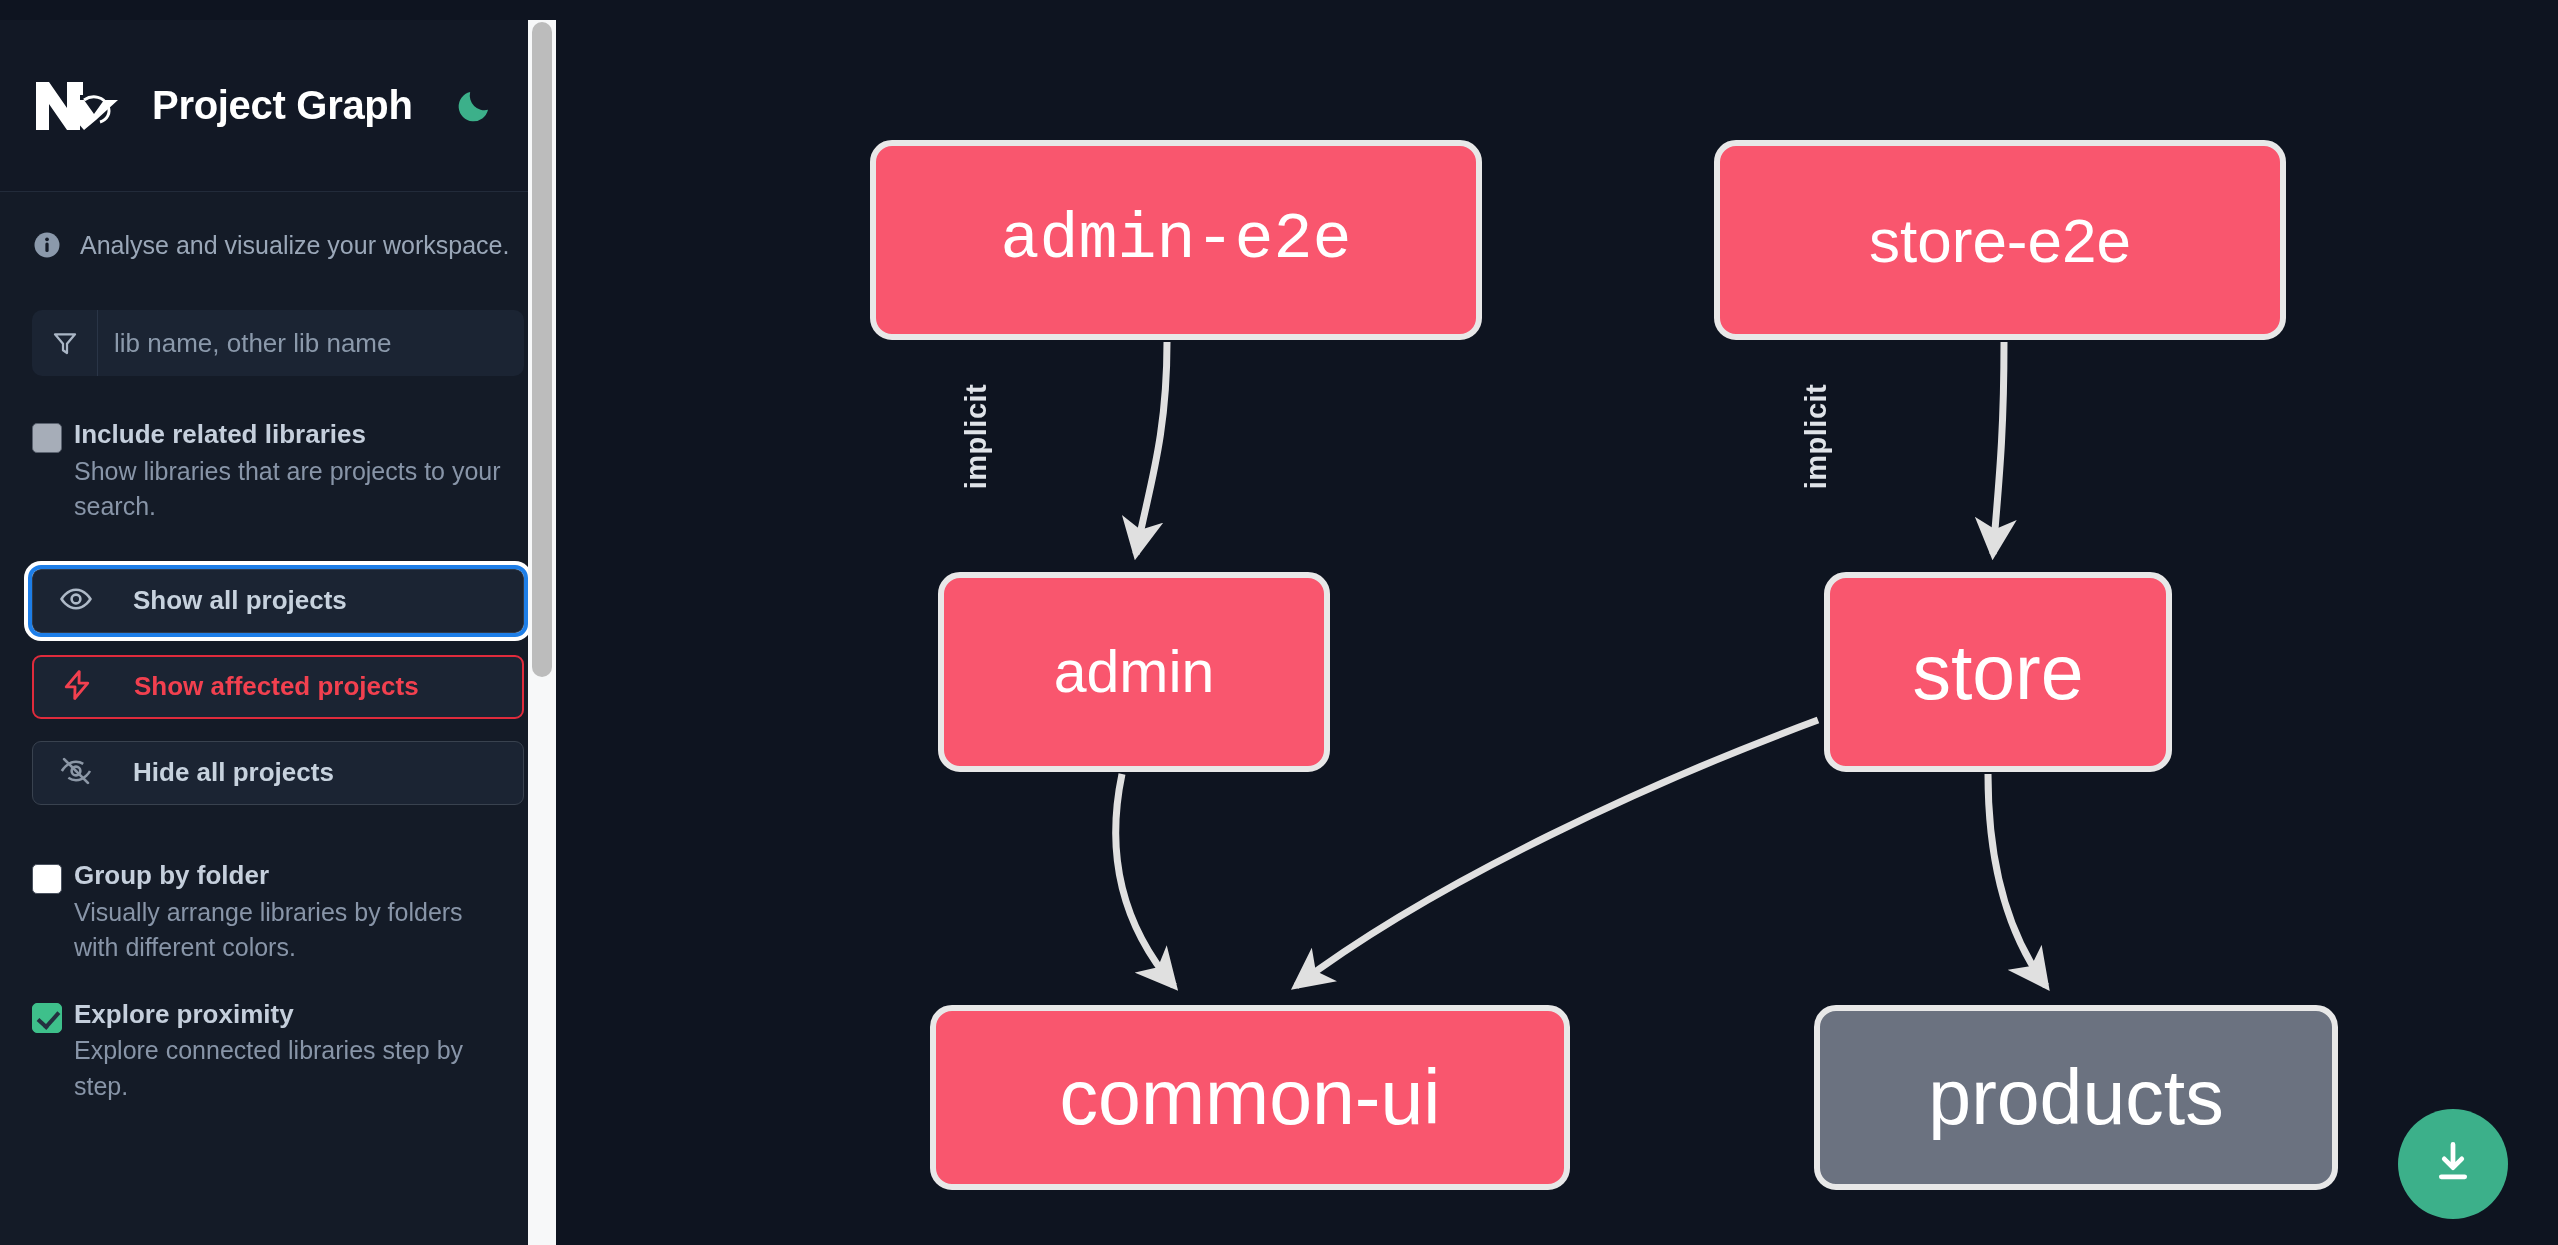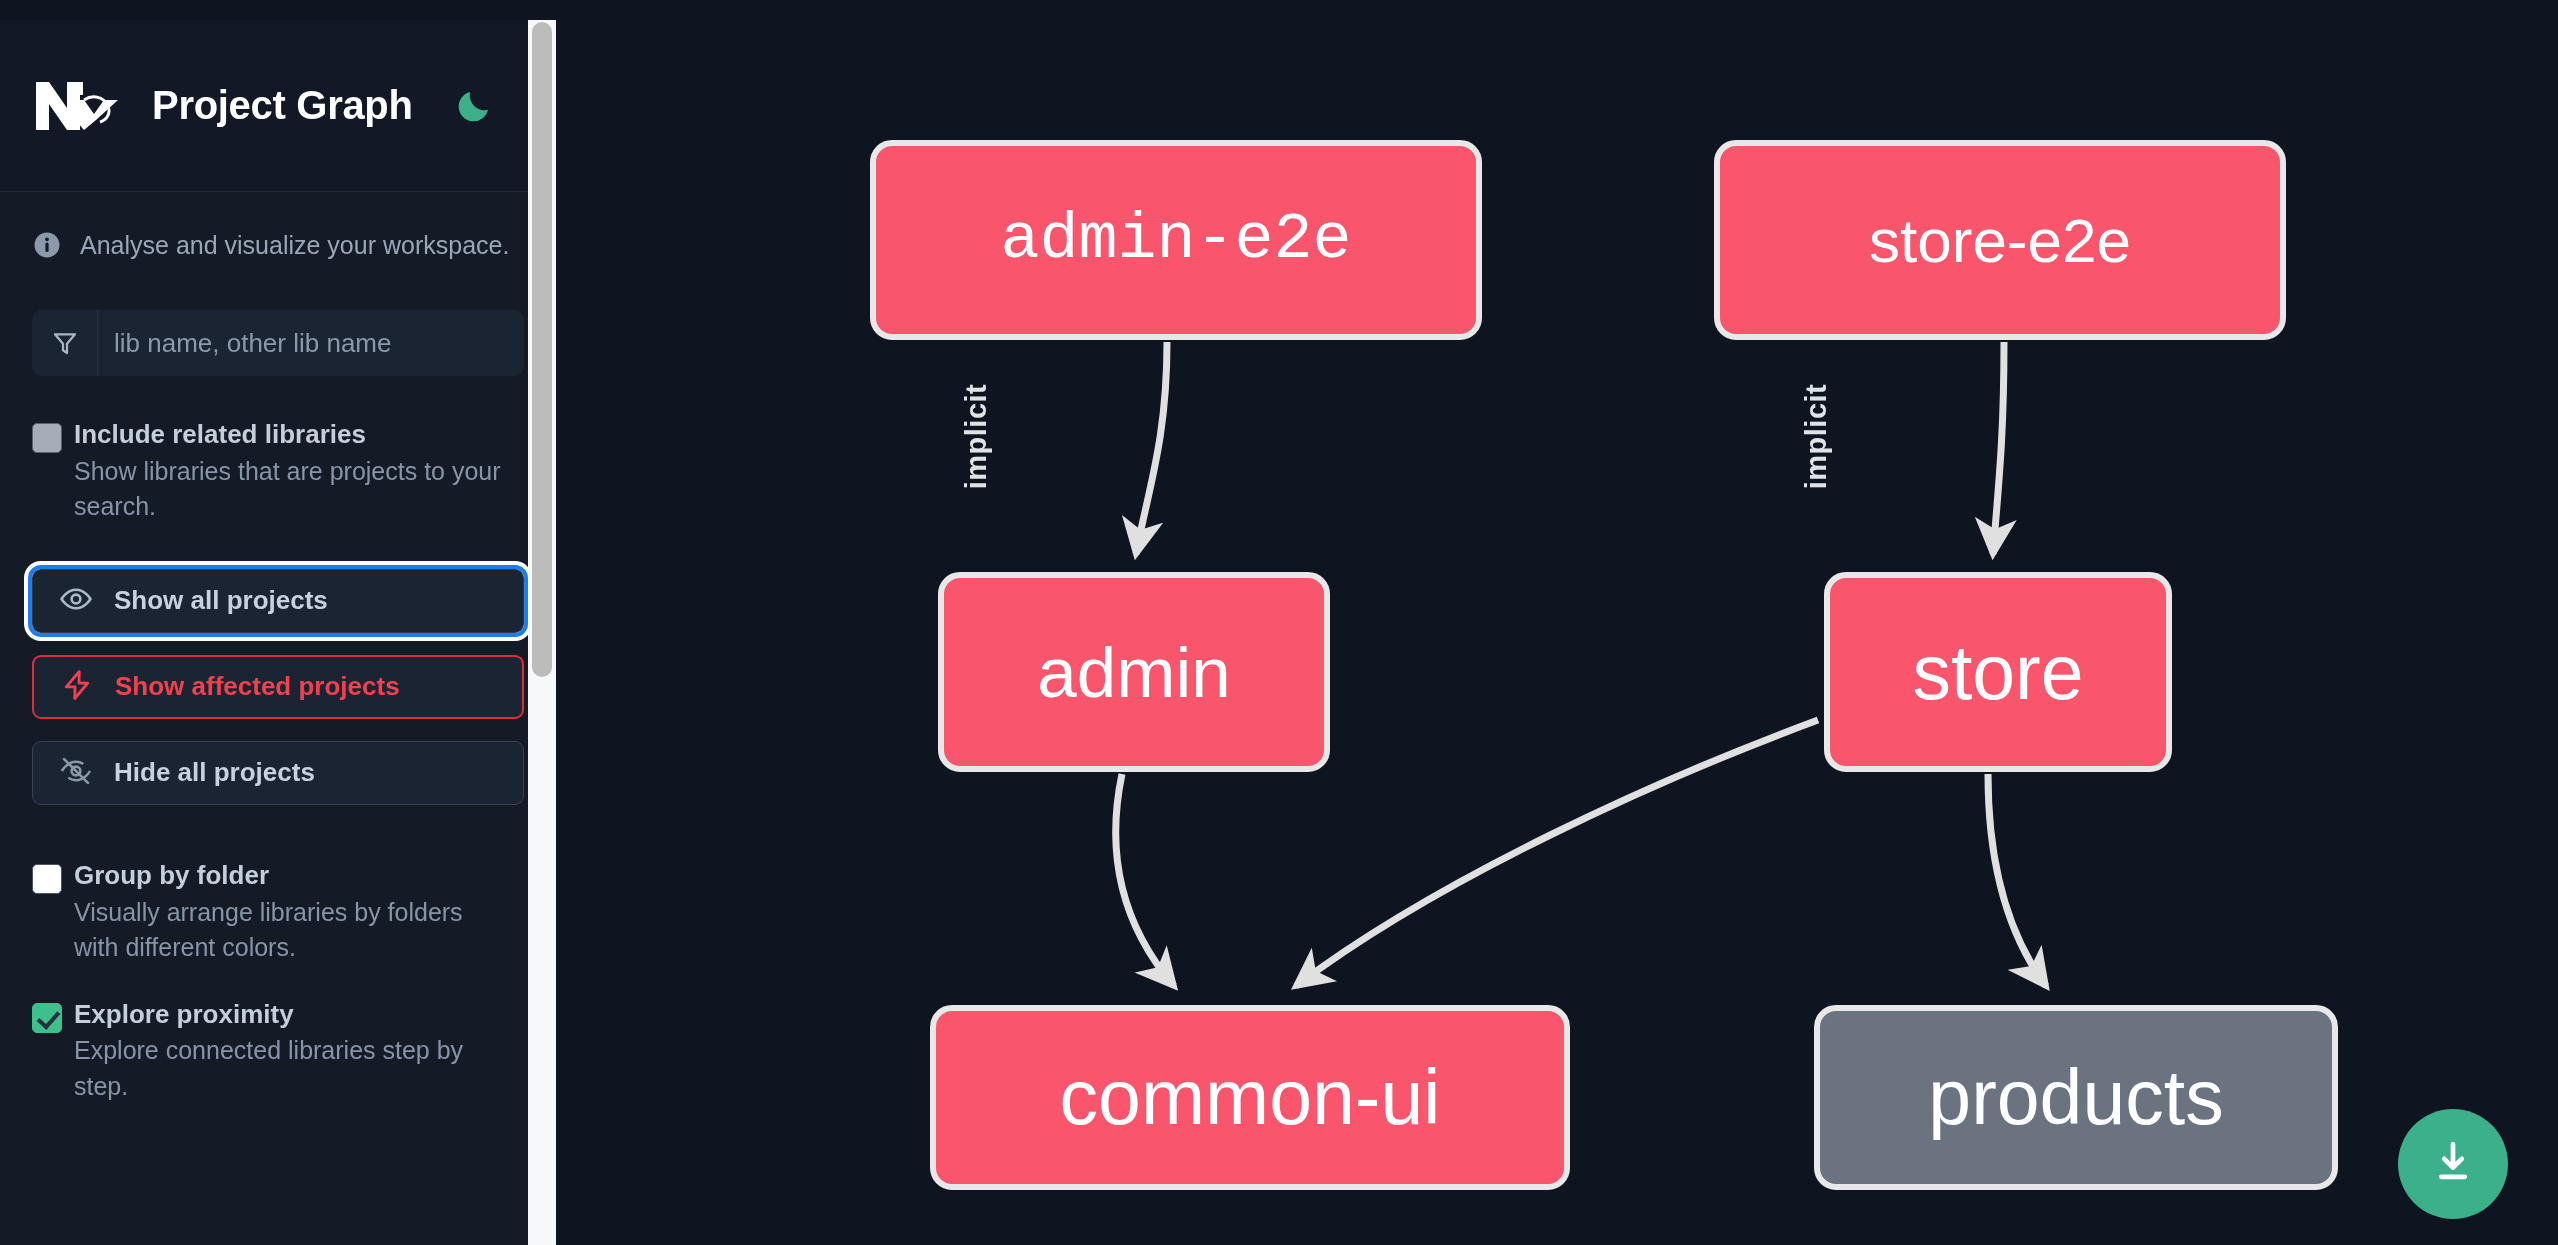--- a/index.html
+++ b/index.html
@@ -150,21 +150,21 @@
     margin-top: 3px;
   }
 
   
   #btn-group { margin: 44px 32px 0 32px; display: flex; flex-direction: column; gap: 22px; }
   .side-btn {
     height: 64px;
     border-radius: 9px;
     display: flex;
     align-items: center;
-    gap: 21px;
+    gap: 40px;
     padding: 0 26px;
     background: #1b2433;
     cursor: pointer;
     position: relative;
   }
   .side-btn .lbl { font-size: 26px; font-weight: 700; white-space: nowrap; }
 
   #btn-show-all {
     border: 1px solid #2f3a4a;
     outline: 4px solid #1d7ee8;
@@ -233,21 +233,21 @@
     color: #ffffff;
     font-weight: 400;
     cursor: pointer;
     user-select: none;
   }
   .node.app  { background: #f9566e; }
   .node.lib  { background: #6b7280; }
 
   #node-admin-e2e { left: 314px; top: 120px;  width: 612px; height: 200px; font-size: 65px; font-family: Liberation Mono, monospace; }
   #node-store-e2e { left: 1158px; top: 120px; width: 572px; height: 200px; font-size: 62px; }
-  #node-admin     { left: 382px; top: 552px;  width: 392px; height: 200px; font-size: 71px; }
+  #node-admin     { left: 382px; top: 552px;  width: 392px; height: 200px; font-size: 59px; }
   #node-store     { left: 1268px; top: 552px; width: 348px; height: 200px; font-size: 77px; }
   #node-common-ui { left: 374px; top: 985px;  width: 640px; height: 185px; font-size: 77px; }
   #node-products  { left: 1258px; top: 985px; width: 524px; height: 185px; font-size: 77px; }
 
   .edge-label {
     position: absolute;
     font-size: 29px;
     font-weight: 700;
     color: #dfe3e8;
     letter-spacing: 0.5px;

